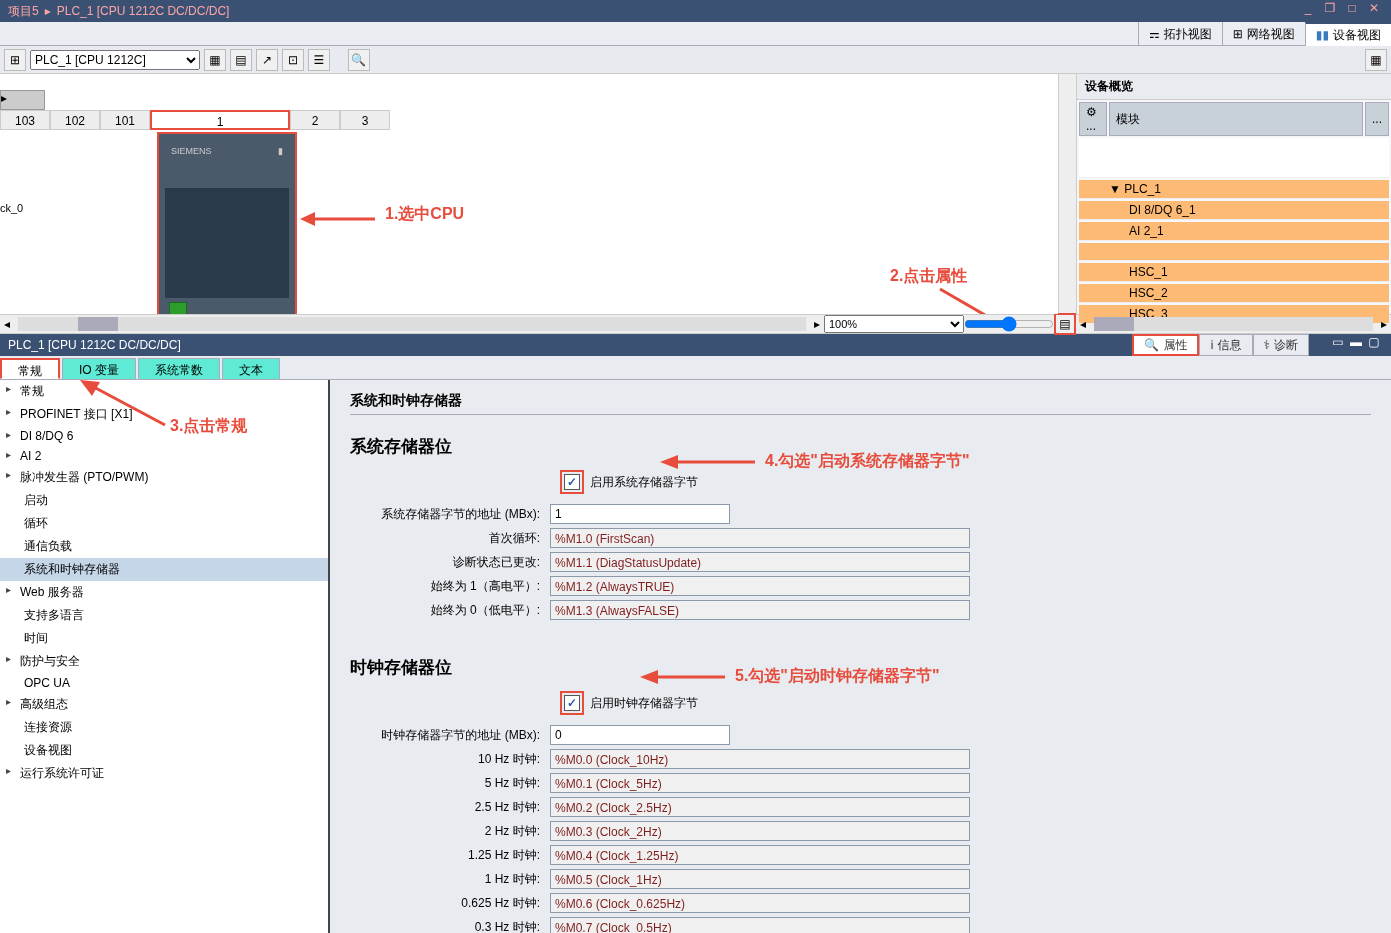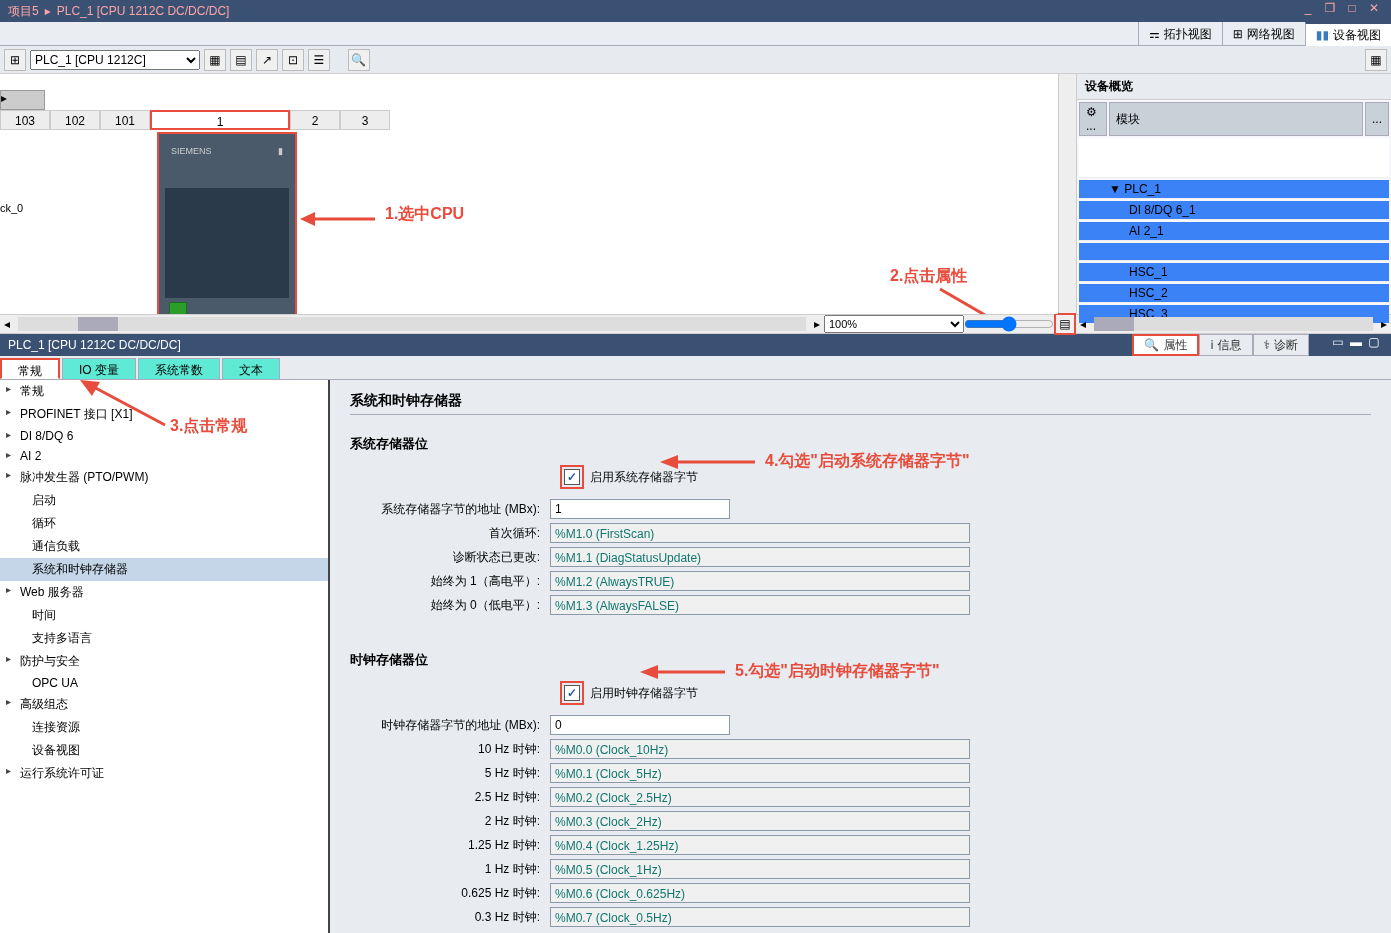--- a/index.html
+++ b/index.html
@@ -34,21 +34,21 @@
 .plc-module .brand { color: #ccc; font-size: 9px; padding: 12px; display: flex; justify-content: space-between; }
 .plc-module .body { background: #2a3a4a; margin: 20px 6px 6px 6px; height: 110px; }
 .plc-module .led { position: absolute; bottom: 10px; left: 10px; width: 18px; height: 18px; background: #2a9d2a; border: 1px solid #1a6d1a; }
 .annotation { position: absolute; color: #e74c3c; font-size: 16px; font-weight: bold; }
 .arrow-svg { position: absolute; }
 
 .device-overview { width: 315px; background: #f5f7fa; border-left: 1px solid #ccc; }
 .overview-header { background: #e8ecf0; padding: 4px 8px; font-weight: bold; border-bottom: 1px solid #ccc; }
 .overview-table { width: 100%; font-size: 12px; }
 .overview-table th { background: #c8d0d8; text-align: left; padding: 2px 6px; border: 1px solid #aab; font-weight: normal; }
-.overview-table td { padding: 2px 6px 2px 30px; border-bottom: 1px solid #eee; background: #3b82f6; }
+.overview-table td { padding: 2px 6px 2px 30px; border-bottom: 1px solid #eee; background: #fdba74; }
 .overview-table td.indent { padding-left: 50px; }
 
 
 .scroll-row { height: 20px; background: #eee; display: flex; align-items: center; border-top: 1px solid #ccc; border-bottom: 1px solid #ccc; }
 .scroll-row .scrollbar { flex: 1; height: 14px; background: #ddd; margin: 0 4px; position: relative; }
 .scroll-row .thumb { position: absolute; height: 14px; background: #aab; }
 .zoom-select { width: 140px; height: 18px; font-size: 11px; }
 .zoom-slider { width: 90px; }
 
 
@@ -60,31 +60,31 @@
 
 .sub-tabs { background: #e8ecf0; height: 24px; display: flex; border-bottom: 1px solid #aab; }
 .sub-tab { padding: 0 16px; line-height: 22px; border: 1px solid #aab; border-bottom: none; margin-right: 2px; background: #5eead4; cursor: pointer; margin-top: 2px; }
 .sub-tab.active { background: #fff; border: 2px solid #e74c3c; border-bottom: 1px solid #fff; }
 
 
 .props-body { display: flex; height: 560px; }
 .props-nav { width: 330px; background: #fff; border-right: 2px solid #444; overflow-y: auto; position: relative; }
 .nav-item { padding: 3px 6px 3px 20px; cursor: pointer; position: relative; }
 .nav-item.lvl1::before { content: "▸"; position: absolute; left: 6px; font-size: 10px; color: #444; }
-.nav-item.lvl2 { padding-left: 32px; }
+.nav-item.lvl2 { padding-left: 24px; }
 .nav-item.selected { background: #c5d6e8; }
 
 .props-content { flex: 1; background: #e8ecf0; padding: 12px 20px; overflow-y: auto; }
 .section-title { font-weight: bold; font-size: 14px; padding-bottom: 4px; border-bottom: 1px solid #aab; margin-bottom: 12px; }
 .group-box { background: #e8ecf0; padding: 8px 0 16px 0; margin-bottom: 8px; }
-.group-title { font-weight: bold; font-size: 13px; margin-bottom: 12px; }
+.group-title { font-weight: bold; font-size: 17px; margin-bottom: 12px; }
 .form-row { display: flex; align-items: center; margin-bottom: 4px; }
 .form-label { width: 200px; text-align: right; padding-right: 10px; }
 .form-input { width: 180px; height: 20px; border: 1px solid #8a9aaa; padding: 0 4px; font-size: 12px; background: #fff; }
-.form-readonly { width: 420px; height: 20px; border: 1px solid #8a9aaa; padding: 0 4px; font-size: 12px; background: #f0f0f0; color: #0f766e; line-height: 20px; }
+.form-readonly { width: 420px; height: 20px; border: 1px solid #8a9aaa; padding: 0 4px; font-size: 12px; background: #f0f0f0; color: #7f1d1d; line-height: 20px; }
 .checkbox-row { display: flex; align-items: center; gap: 6px; padding-left: 210px; margin-bottom: 10px; }
 .cb-box { width: 16px; height: 16px; border: 1px solid #555; background: #fff; display: inline-flex; align-items: center; justify-content: center; }
 .cb-box.checked::after { content: "✓"; color: #2a5aaa; font-weight: bold; font-size: 12px; }
 .cb-marker { border: 2px solid #e74c3c; padding: 2px; }
 </style>
 </head>
 <body>
 
 <div class="title-bar">
   <div class="path">
@@ -257,22 +257,22 @@
     <div class="nav-item lvl1">常规</div>
     <div class="nav-item lvl1">PROFINET 接口 [X1]</div>
     <div class="nav-item lvl1">DI 8/DQ 6</div>
     <div class="nav-item lvl1">AI 2</div>
     <div class="nav-item lvl1">脉冲发生器 (PTO/PWM)</div>
     <div class="nav-item lvl2">启动</div>
     <div class="nav-item lvl2">循环</div>
     <div class="nav-item lvl2">通信负载</div>
     <div class="nav-item lvl2 selected">系统和时钟存储器</div>
     <div class="nav-item lvl1">Web 服务器</div>
+    <div class="nav-item lvl2">支持多语言</div>
     <div class="nav-item lvl2">时间</div>
-    <div class="nav-item lvl2">支持多语言</div>
     <div class="nav-item lvl1">防护与安全</div>
     <div class="nav-item lvl2">OPC UA</div>
     <div class="nav-item lvl1">高级组态</div>
     <div class="nav-item lvl2">连接资源</div>
     <div class="nav-item lvl2">设备视图</div>
     <div class="nav-item lvl1">运行系统许可证</div>
 
     <svg class="arrow-svg" style="left:80px;top:0px;width:90px;height:50px;">
       <line x1="85" y1="45" x2="10" y2="5" stroke="#e74c3c" stroke-width="3"></line>
       <polygon points="0,0 20,2 12,16" fill="#e74c3c"></polygon>

